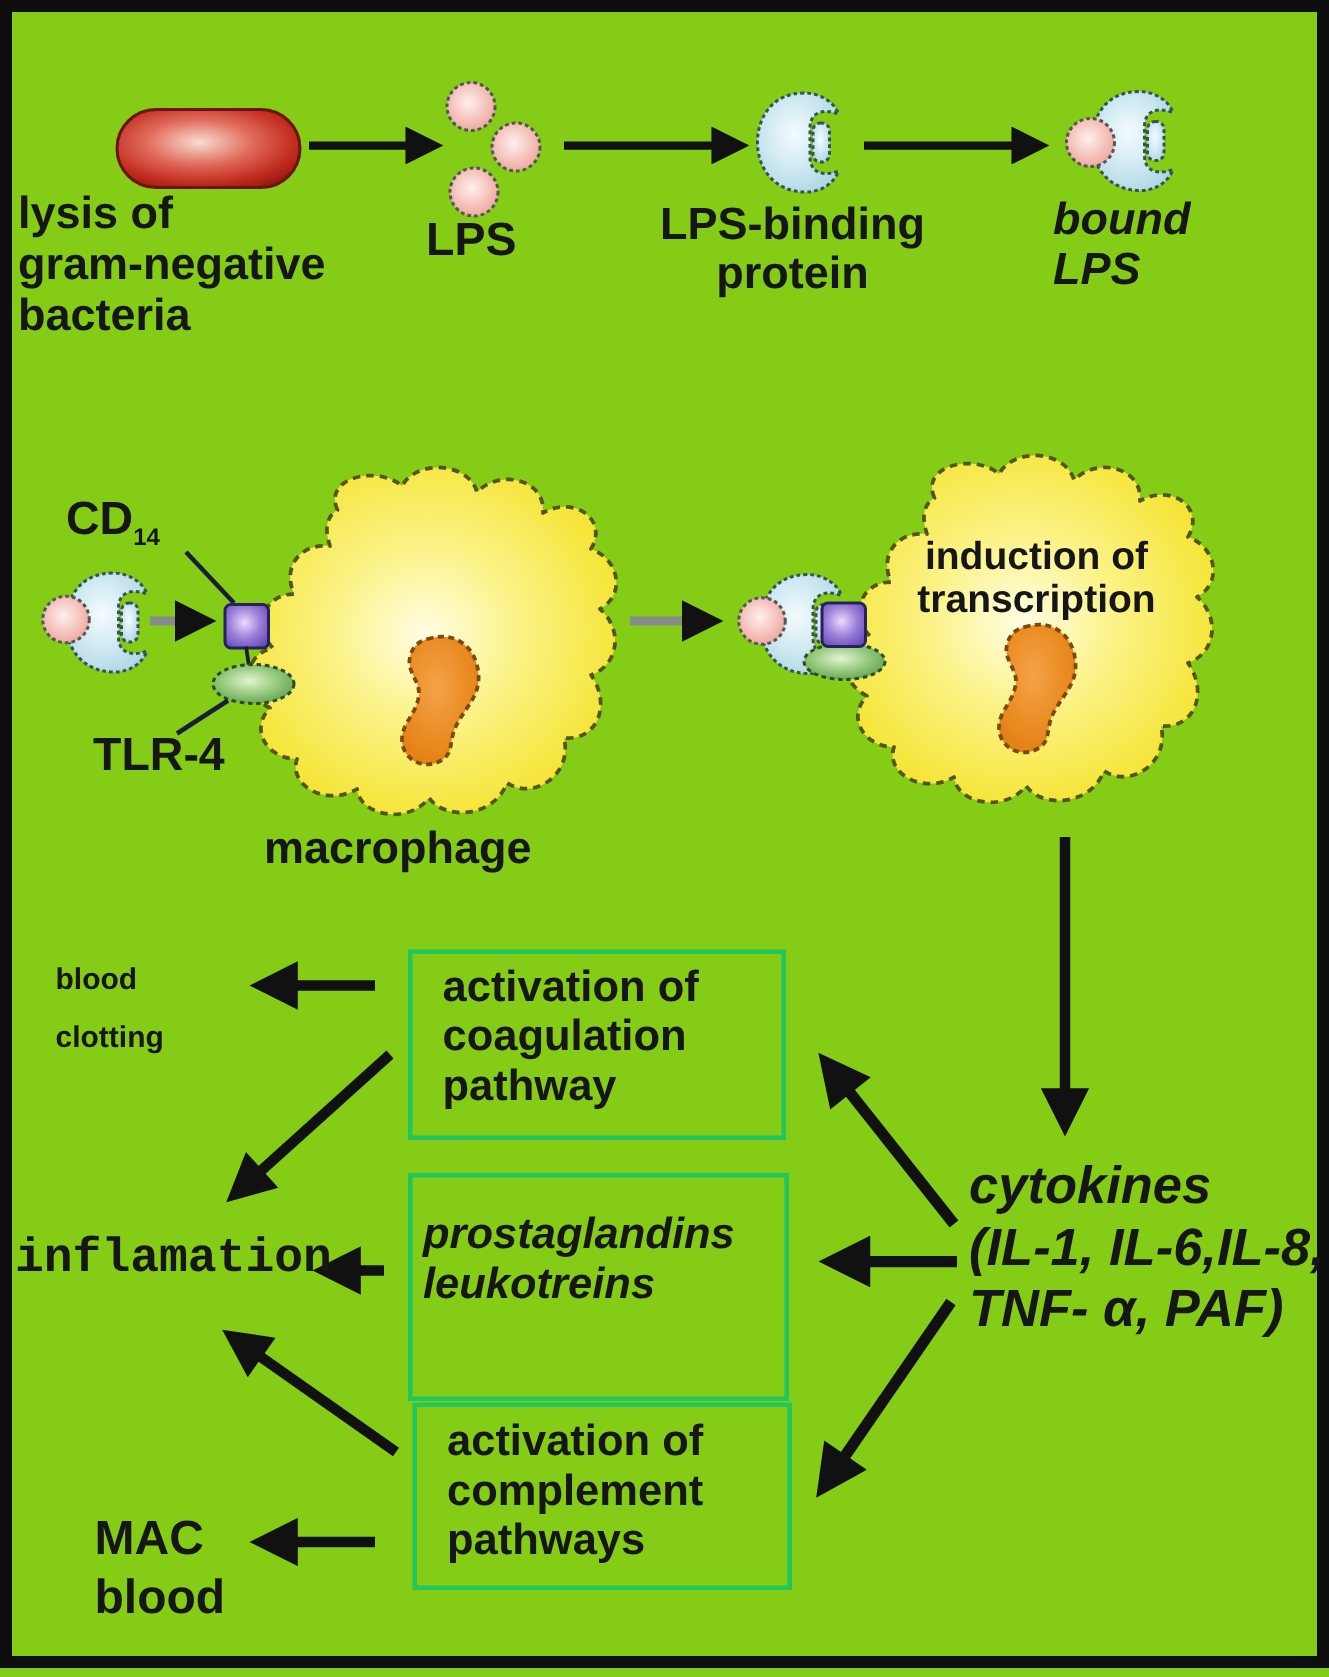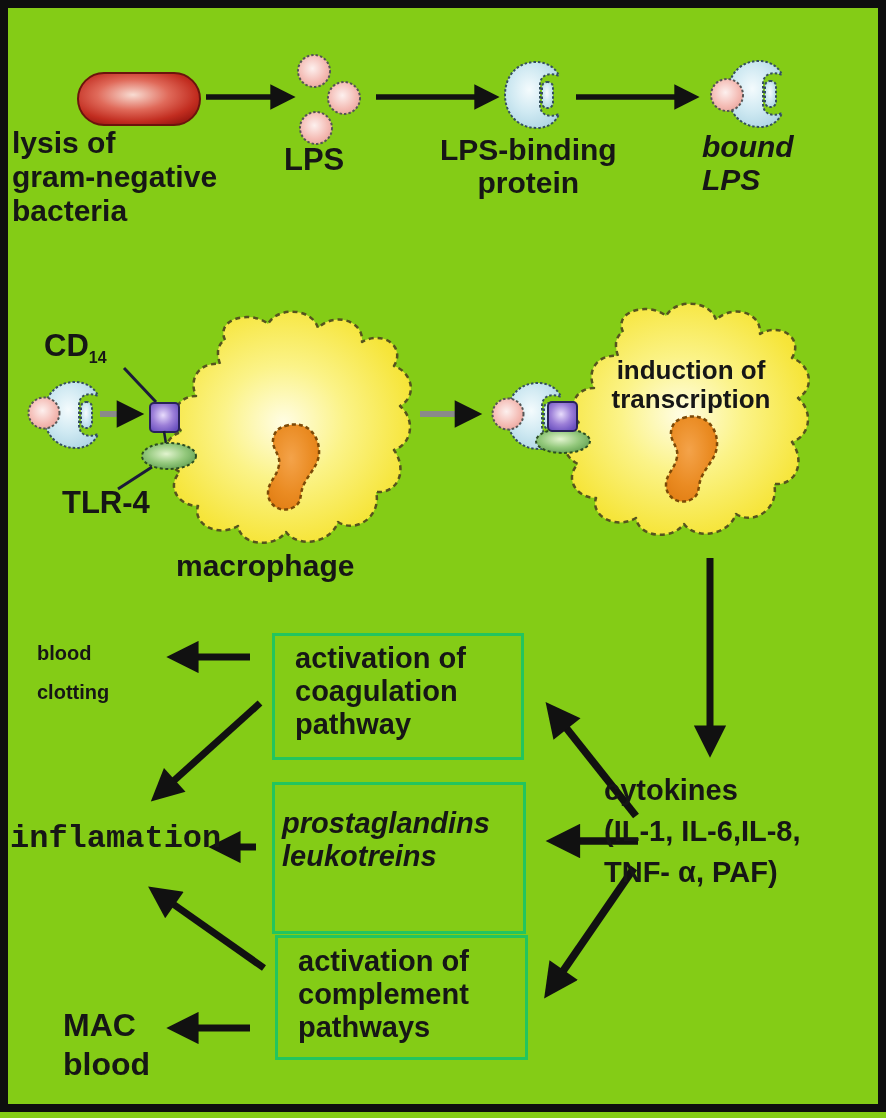--- a/index.html
+++ b/index.html
@@ -163,21 +163,21 @@
 protein</div>
   <div class="lbl" style="left:702px;top:130px;font-size:30px;line-height:33px;font-style:italic;">bound
 LPS</div>
 
   <div class="lbl" style="left:44px;top:328px;font-size:31px;"><span>CD</span><span class="sub">14</span></div>
   <div class="lbl" style="left:62px;top:485px;font-size:31px;">TLR-4</div>
   <div class="lbl" style="left:176px;top:549px;font-size:30px;">macrophage</div>
   <div class="lbl" style="left:600px;top:356px;width:182px;text-align:center;font-size:26px;line-height:29px;">induction of
 transcription</div>
 
-  <div class="lbl" style="left:604px;top:770px;font-size:29px;line-height:41px;">cytokines
+  <div class="lbl" style="left:646px;top:770px;font-size:35px;line-height:41px;font-style:italic;">cytokines
 (IL-1, IL-6,IL-8,
 TNF- α, PAF)</div>
 
   <div class="box" style="left:272px;top:633px;width:252px;height:127px;">
     <div class="lbl" style="padding:6px 0 0 20px;font-size:29px;line-height:33px;">activation of
 coagulation
 pathway</div>
   </div>
   <div class="box" style="left:272px;top:782px;width:254px;height:152px;font-style:italic;">
     <div class="lbl" style="padding:22px 0 0 7px;font-size:29px;line-height:33px;">prostaglandins

